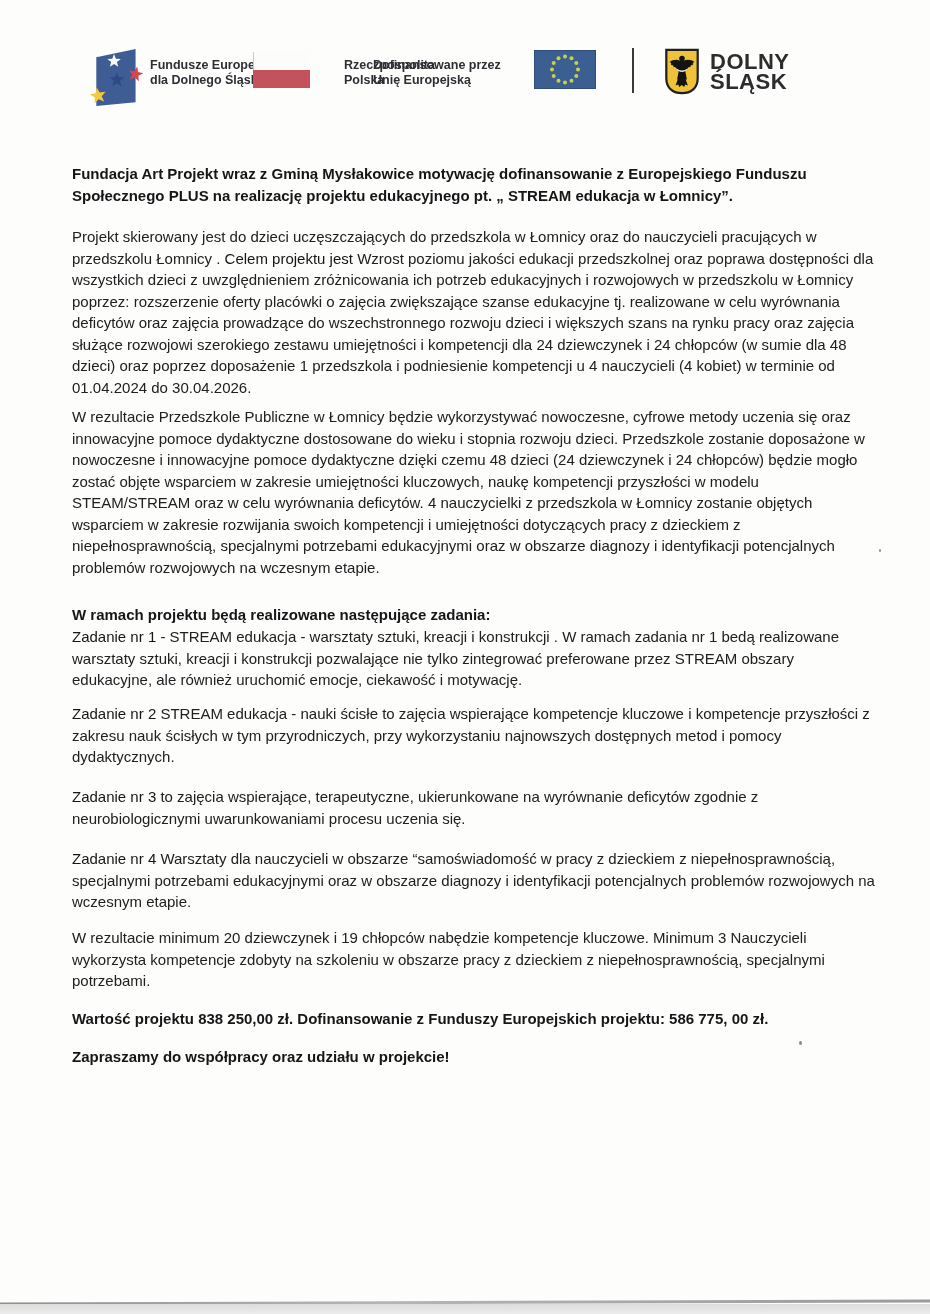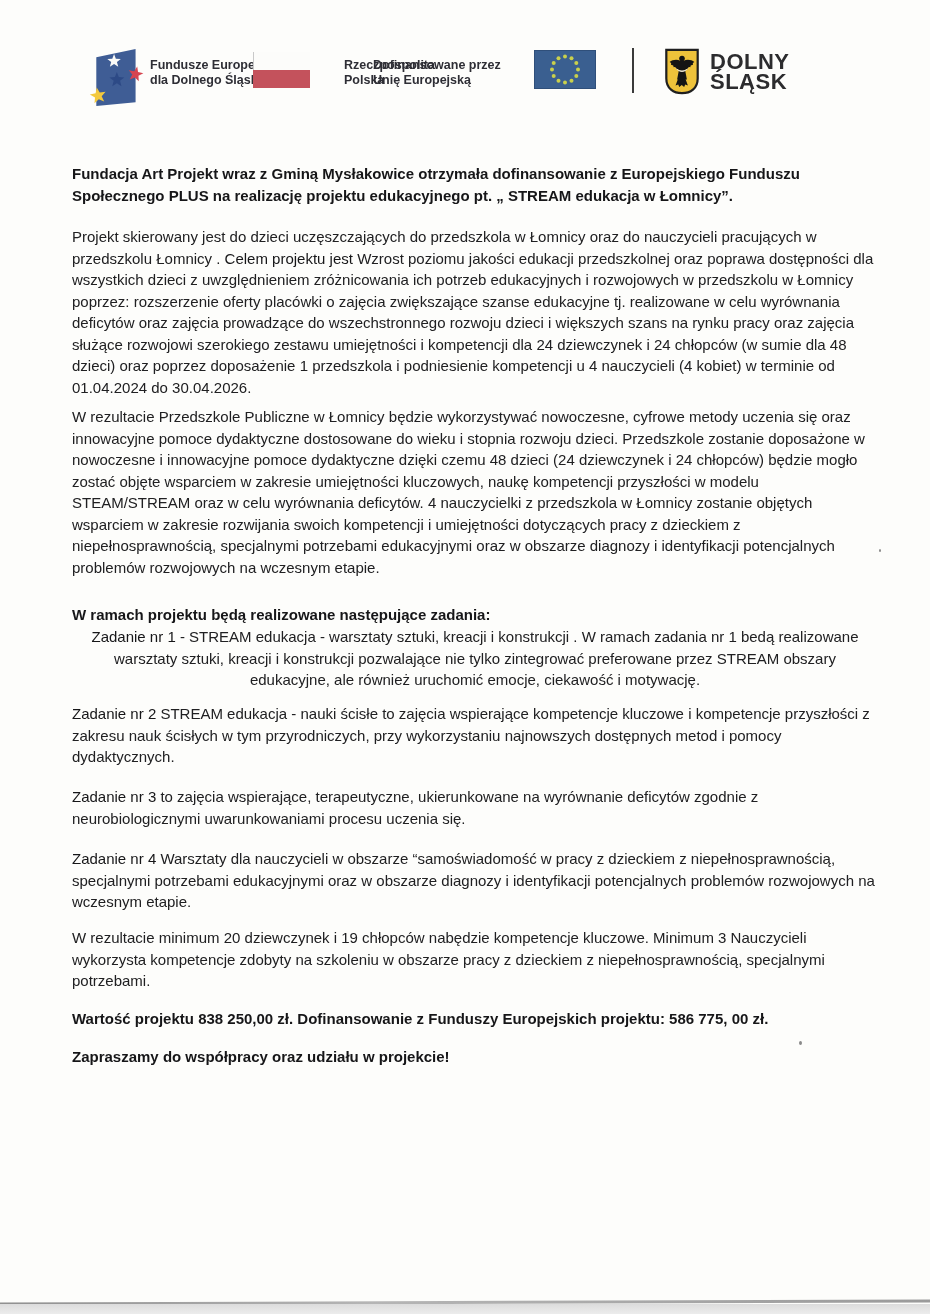--- a/index.html
+++ b/index.html
@@ -139,36 +139,36 @@
     </svg>
   </div>
   <div class="hdr-item ds-wordmark" style="left:710px;top:52px;">
     <div>DOLNY</div>
     <div>ŚLĄSK</div>
   </div>
 
   <div>
 
     <p class="para bold" style="top:148px;">
-      <span>Fundacja Art Projekt wraz z Gminą Mysłakowice otrzymała dofinansowanie z Europejskiego Funduszu Społecznego PLUS na realizację projektu edukacyjnego pt. „ STREAM edukacja w Łomnicy”.</span>
+      <span>Fundacja Art Projekt wraz z Gminą Mysłakowice motywację dofinansowanie z Europejskiego Funduszu Społecznego PLUS na realizację projektu edukacyjnego pt. „ STREAM edukacja w Łomnicy”.</span>
     </p>
 
     <p class="para" style="top:211px;">
       <span>Projekt skierowany jest do dzieci uczęszczających do przedszkola w Łomnicy oraz do nauczycieli pracujących w przedszkolu Łomnicy . </span><span class="b">Celem projektu jest</span><span> Wzrost poziomu jakości edukacji przedszkolnej oraz poprawa dostępności dla wszystkich dzieci z uwzględnieniem zróżnicowania ich potrzeb edukacyjnych i rozwojowych w przedszkolu w Łomnicy poprzez: rozszerzenie oferty placówki o zajęcia zwiększające szanse edukacyjne tj. realizowane w celu wyrównania deficytów oraz zajęcia prowadzące do wszechstronnego rozwoju dzieci i większych szans na rynku pracy oraz zajęcia służące rozwojowi szerokiego zestawu umiejętności i kompetencji dla 24 dziewczynek i 24 chłopców (w sumie dla 48 dzieci) oraz poprzez doposażenie 1 przedszkola i podniesienie kompetencji u 4 nauczycieli (4 kobiet) w terminie od 01.04.2024 do 30.04.2026.</span>
     </p>
 
     <p class="para" style="top:391px;">
       <span>W rezultacie Przedszkole Publiczne w Łomnicy będzie wykorzystywać nowoczesne, cyfrowe metody uczenia się oraz innowacyjne pomoce dydaktyczne dostosowane do wieku i stopnia rozwoju dzieci. Przedszkole zostanie doposażone w nowoczesne i innowacyjne pomoce dydaktyczne dzięki czemu 48 dzieci (24 dziewczynek i 24 chłopców) będzie mogło zostać objęte wsparciem w zakresie umiejętności kluczowych, naukę kompetencji przyszłości w modelu STEAM/STREAM oraz w celu wyrównania deficytów. 4 nauczycielki z przedszkola w Łomnicy zostanie objętych wsparciem w zakresie rozwijania swoich kompetencji i umiejętności dotyczących pracy z dzieckiem z niepełnosprawnością, specjalnymi potrzebami edukacyjnymi oraz w obszarze diagnozy i identyfikacji potencjalnych problemów rozwojowych na wczesnym etapie.</span>
     </p>
 
     <p class="para bold" style="top:568px;margin-top:36px;">
       <span>W ramach projektu będą realizowane następujące zadania:</span>
     </p>
 
-    <p class="para" style="top:611px;text-align:center;">
+    <p class="para" style="top:611px;">
       <span class="b">Zadanie nr 1</span><span> - STREAM edukacja - warsztaty sztuki, kreacji i konstrukcji . W ramach zadania nr 1 bedą realizowane warsztaty sztuki, kreacji i konstrukcji pozwalające nie tylko zintegrować preferowane przez STREAM obszary edukacyjne, ale również uruchomić emocje, ciekawość i motywację.</span>
     </p>
 
     <p class="para" style="top:688px;">
       <span class="b">Zadanie nr 2</span><span> STREAM edukacja - nauki ścisłe to zajęcia wspierające kompetencje kluczowe i kompetencje przyszłości z zakresu nauk ścisłych w tym przyrodniczych, przy wykorzystaniu najnowszych dostępnych metod i pomocy dydaktycznych.</span>
     </p>
 
     <p class="para" style="top:771px;">
       <span class="b">Zadanie nr 3</span><span> to zajęcia wspierające, terapeutyczne, ukierunkowane na wyrównanie deficytów zgodnie z neurobiologicznymi uwarunkowaniami procesu uczenia się.</span>
     </p>

